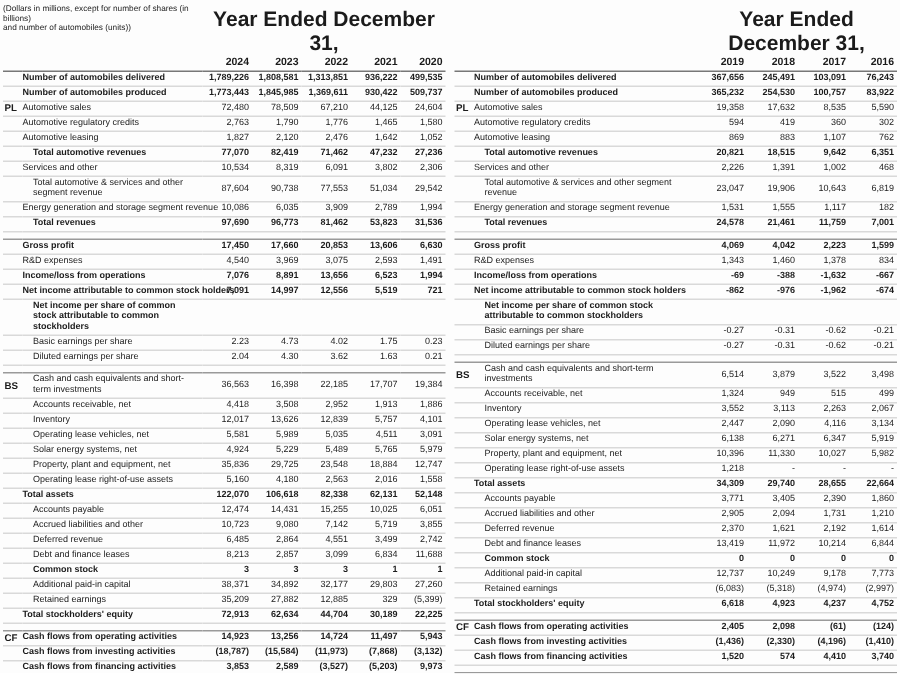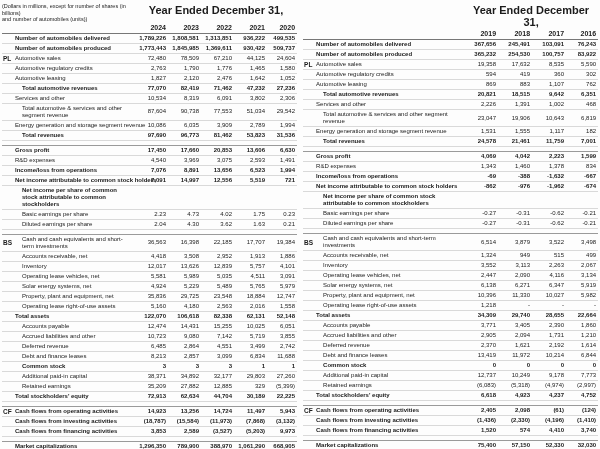--- a/index.html
+++ b/index.html
@@ -9,21 +9,21 @@
     box-sizing:border-box;padding:2px 1px 0 2px;
   }
   .tables{display:flex;gap:6px;align-items:flex-start;}
   table{border-collapse:collapse;table-layout:fixed;width:295px;}
   th,td{box-sizing:border-box;}
   .note-cell{
     font-size:5.5px;line-height:6.5px;font-weight:normal;text-align:left;
     vertical-align:top;padding:1px 0 0 0;color:#222;
   }
   .period-cell{
-    font-size:11px;font-weight:bold;text-align:center;vertical-align:top;
+    font-size:14px;font-weight:bold;text-align:center;vertical-align:top;
     padding-top:2px;letter-spacing:0;
   }
   .years-row th{
     font-size:7px;font-weight:bold;text-align:right;
     padding:1px 2px 2px 0;border-bottom:1px solid #777;
   }
   tbody td{
     font-size:6px;line-height:7px;padding:1px 2px 1px 0;
     border-bottom:1px solid #d9d9d9;vertical-align:middle;color:#1b1b1b;
   }

